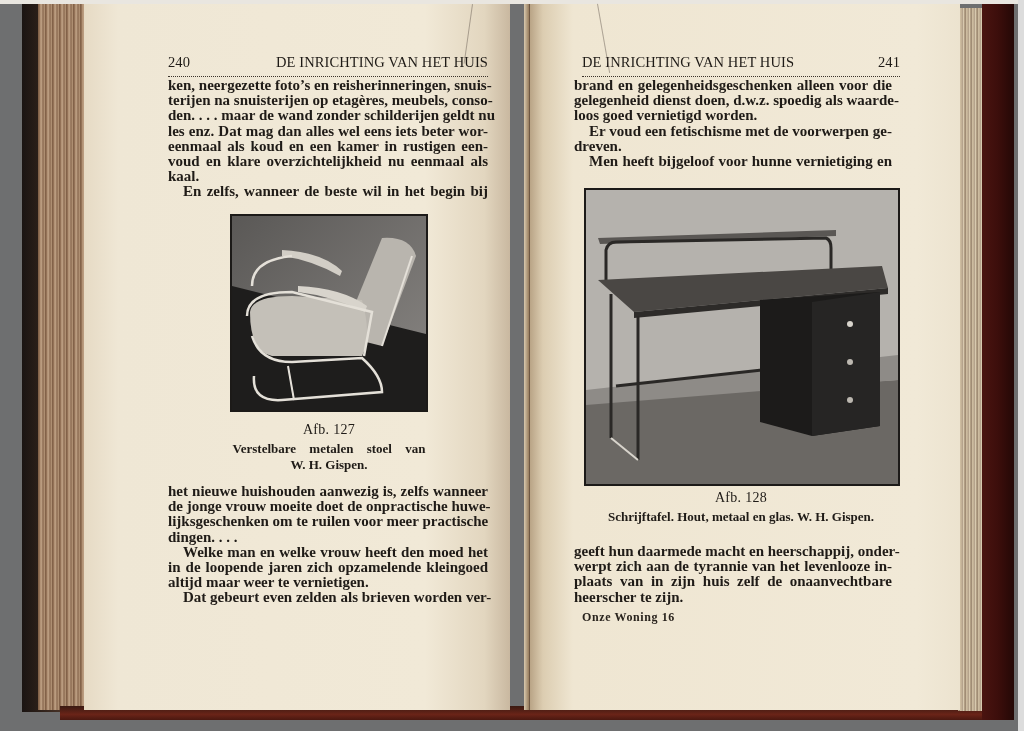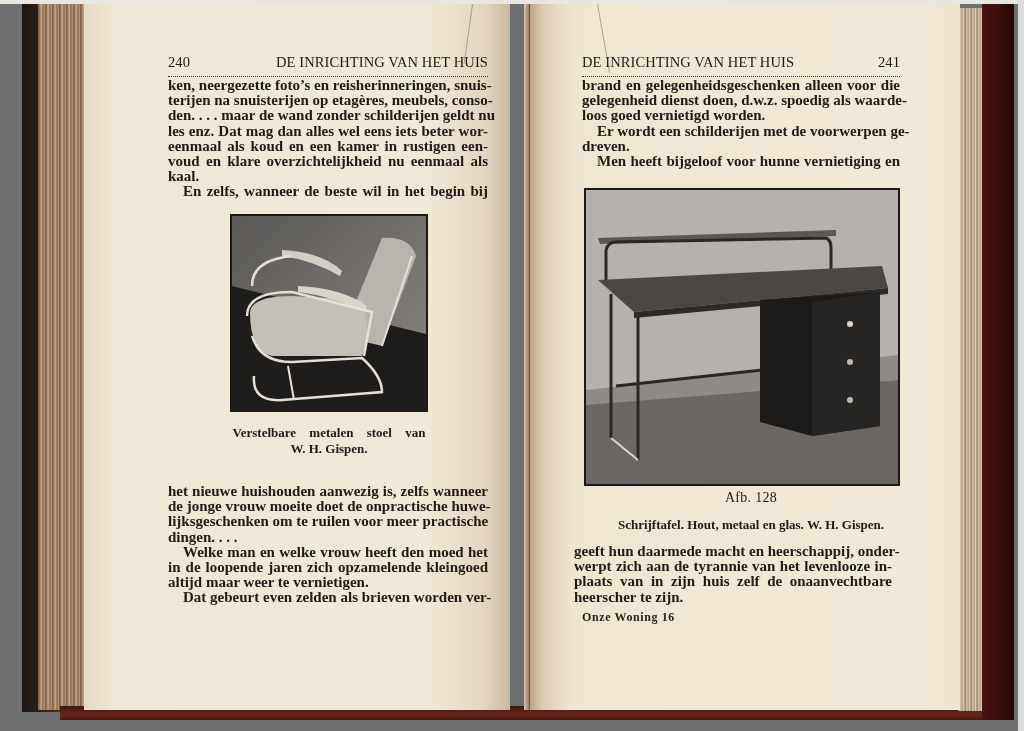--- a/index.html
+++ b/index.html
@@ -127,20 +127,21 @@
       <path d="M66 70 Q110 72 135 90 L133 96 Q100 80 66 76 Z" fill="#d8d4cc"></path>
       <path d="M20 70 Q20 44 60 40" stroke="#e4e0d8" stroke-width="2.5" fill="none"></path>
       <path d="M15 100 Q15 76 60 76 L140 96 L132 140" stroke="#e4e0d8" stroke-width="2.5" fill="none"></path>
       <path d="M20 120 Q28 146 60 146 L130 142 Q150 160 150 176 L50 184 Q20 186 22 160" stroke="#e4e0d8" stroke-width="2.5" fill="none"></path>
       <line x1="56" y1="150" x2="62" y2="184" stroke="#e4e0d8" stroke-width="2"></line>
       <path d="M150 130 L180 40" stroke="#e4e0d8" stroke-width="2" fill="none"></path>
     </svg>
   </div>
 
   <div class="caption" style="left:120px; top:418px; width:250px;">
+    <span class="fig-no">Afb. 127</span>
     <span class="fig-text" style="margin-top:3px; word-spacing:10px;">Verstelbare metalen stoel van</span>
     <span class="fig-text">W. H. Gispen.</span>
   </div>
 
   <div class="text-block" style="left:84px; top:480px; width:320px;">
     <span class="line">het nieuwe huishouden aanwezig is, zelfs wanneer</span>
     <span class="line">de jonge vrouw moeite doet de onpractische huwe-</span>
     <span class="line">lijksgeschenken om te ruilen voor meer practische</span>
     <span class="line last">dingen. . . .</span>
     <span class="line" style="padding-left:15px;">Welke man en welke vrouw heeft den moed het</span>
@@ -151,25 +152,25 @@
 </div>
 
 <div class="gutter"></div>
 
 <div class="page page-right">
   <div class="running-head right-head">
     <span>DE INRICHTING VAN HET HUIS</span>
     <span>241</span>
   </div>
 
-  <div class="text-block" style="left:52px; top:74px; width:318px;">
+  <div class="text-block" style="left:44px; top:74px; width:318px;">
     <span class="line">brand en gelegenheidsgeschenken alleen voor die</span>
     <span class="line">gelegenheid dienst doen, d.w.z. spoedig als waarde-</span>
     <span class="line last">loos goed vernietigd worden.</span>
-    <span class="line" style="padding-left:15px;">Er wordt een schilderijen met de voorwerpen ge-</span>
+    <span class="line" style="padding-left:15px;">Er voud een fetischisme met de voorwerpen ge-</span>
     <span class="line last">dreven.</span>
     <span class="line" style="padding-left:15px;">Men heeft bijgeloof voor hunne vernietiging en</span>
   </div>
 
   <div class="figure-frame" style="left:54px; top:184px; width:312px; height:294px;">
     <svg width="312" height="294" viewBox="0 0 312 294">
       <rect width="312" height="294" fill="#a9a6a1"></rect>
       <rect x="0" y="0" width="312" height="200" fill="#b5b2ad"></rect>
       <polygon points="0,210 312,190 312,294 0,294" fill="#6b6864"></polygon>
       <polygon points="0,200 312,165 312,190 0,215" fill="#8e8b87"></polygon>
@@ -182,23 +183,23 @@
       <line x1="25" y1="248" x2="52" y2="270" stroke="#d8d4cc" stroke-width="2"></line>
       <line x1="30" y1="196" x2="176" y2="180" stroke="#2a2826" stroke-width="3"></line>
       <polygon points="174,110 294,102 294,236 226,246 174,232" fill="#1c1b1a"></polygon>
       <polygon points="226,112 294,102 294,236 226,246" fill="#262524"></polygon>
       <circle cx="264" cy="134" r="3" fill="#d8d4cc"></circle>
       <circle cx="264" cy="172" r="3" fill="#bcb8b0"></circle>
       <circle cx="264" cy="210" r="3" fill="#bcb8b0"></circle>
     </svg>
   </div>
 
-  <div class="caption" style="left:50px; top:486px; width:342px;">
+  <div class="caption" style="left:40px; top:486px; width:342px;">
     <span class="fig-no">Afb. 128</span>
-    <span class="fig-text" style="margin-top:11px;">Schrijftafel. Hout, metaal en glas. W. H. Gispen.</span>
+    <span class="fig-text" style="margin-top:3px;">Schrijftafel. Hout, metaal en glas. W. H. Gispen.</span>
   </div>
 
   <div class="text-block" style="left:44px; top:540px; width:318px;">
     <span class="line">geeft hun daarmede macht en heerschappij, onder-</span>
     <span class="line">werpt zich aan de tyrannie van het levenlooze in-</span>
     <span class="line">plaats van in zijn huis zelf de onaanvechtbare</span>
     <span class="line last">heerscher te zijn.</span>
   </div>
 
   <div class="signature" style="left:52px; top:606px;">Onze Woning 16</div>

